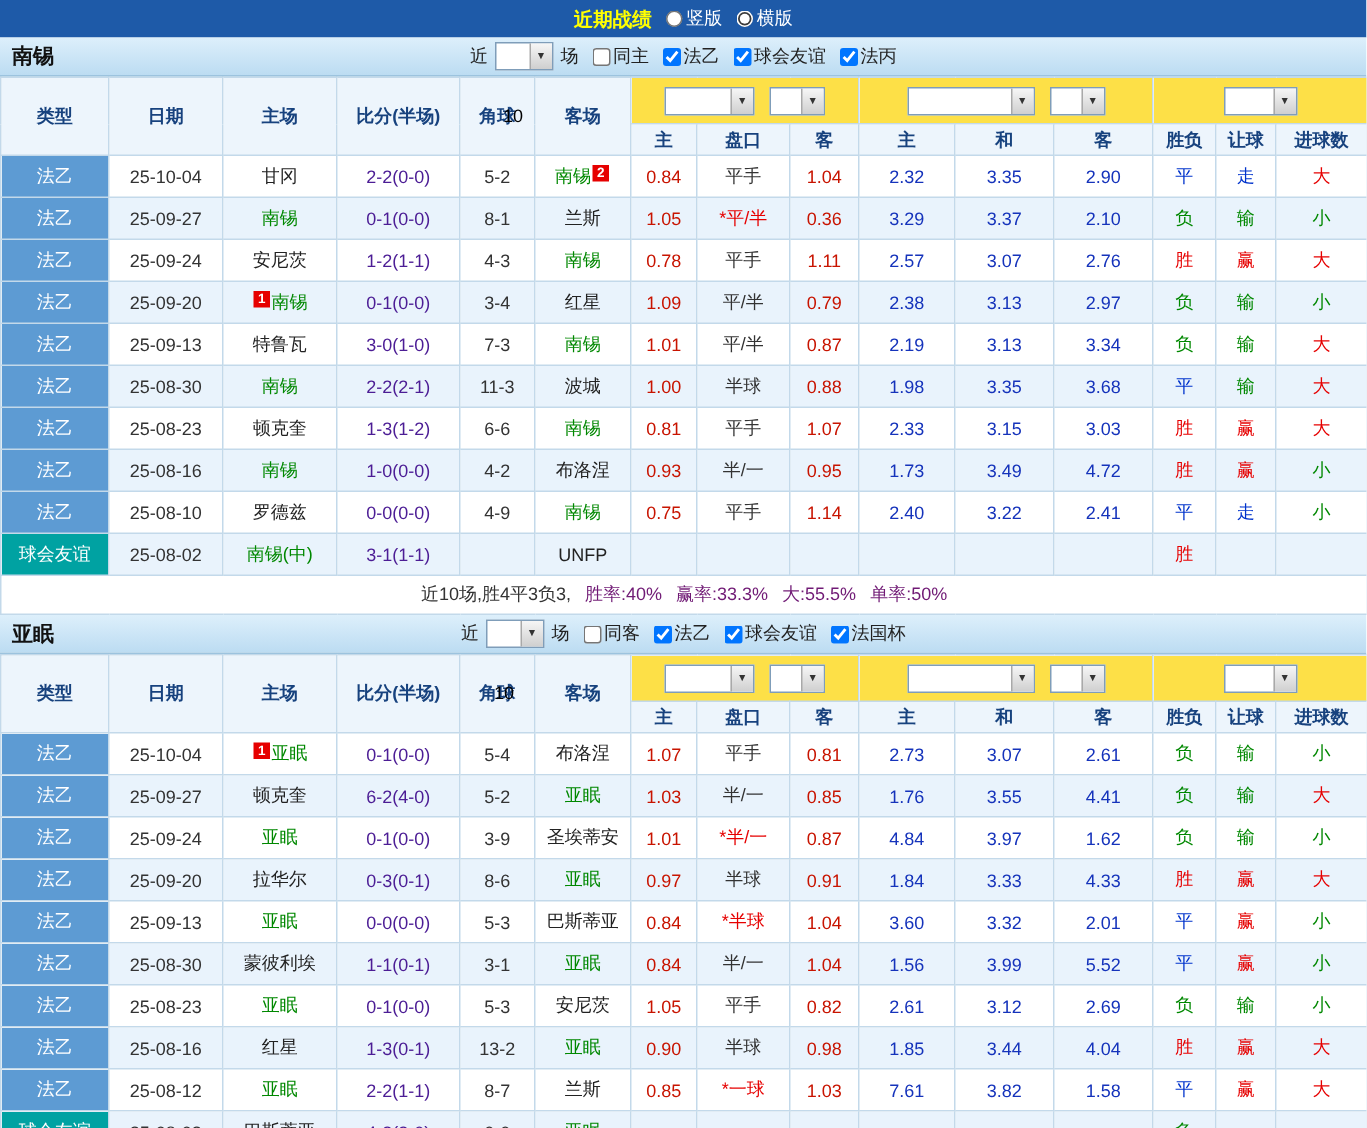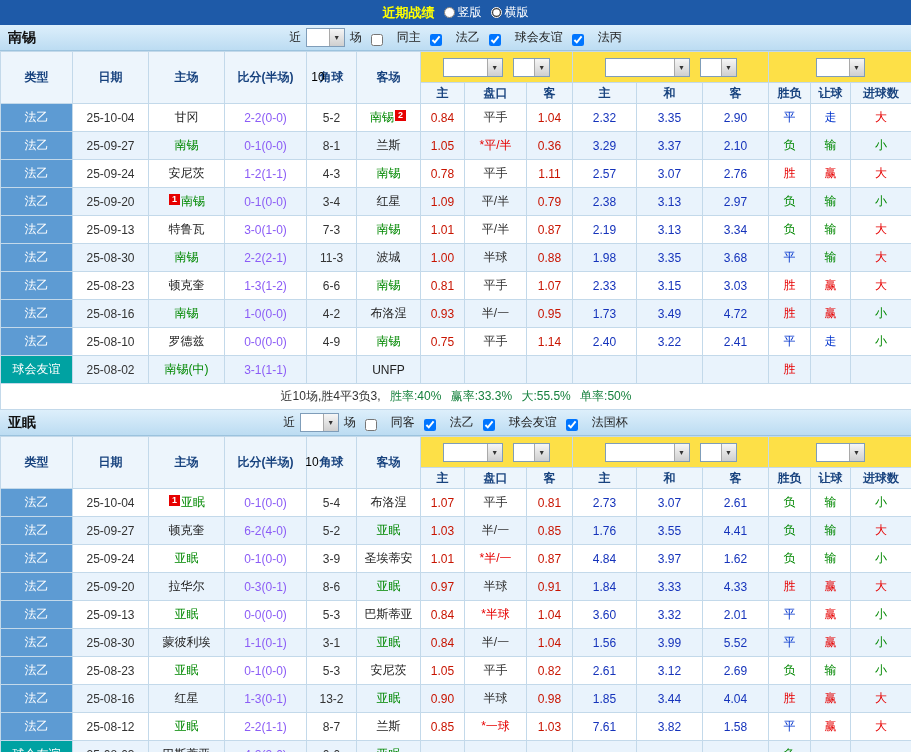--- a/index.html
+++ b/index.html
@@ -8,56 +8,56 @@
   
   .top-bar{height:25px;background:#1e5aa8;display:flex;align-items:center;justify-content:center;gap:9px;color:#fff;}
   .top-title{color:#ffff00;font-weight:bold;font-size:13px;}
   .radio-opt{display:inline-flex;align-items:center;gap:3px;font-size:12px;color:#fff;cursor:pointer;}
   .radio-opt input{width:11px;height:11px;margin:0;accent-color:#ffffff;}
   
   .team-bar{height:26px;background:linear-gradient(#ddeffb,#bcdcf2);border-bottom:1px solid #9cc3de;
             display:flex;align-items:center;position:relative;}
   .team-name{position:absolute;left:8px;font-weight:bold;font-size:14px;color:#111;}
   .bar-controls{margin:0 auto;display:flex;align-items:center;gap:5px;color:#222;}
-  .cb{display:inline-flex;align-items:flex-end;gap:14px;cursor:pointer;margin-left:4px;}
+  .cb{display:inline-flex;align-items:center;gap:2px;cursor:pointer;margin-left:4px;}
   .cb input{width:12px;height:12px;margin:0;}
   
   .select{display:inline-flex;align-items:stretch;border:1px solid #7f9db9;background:#fff;height:19px;cursor:pointer;}
   .sel-text{padding:0 4px;display:flex;align-items:center;font-size:12px;color:#000;white-space:nowrap;margin-top:48px;}
   .sel-arrow{width:15px;background:linear-gradient(#f6f6f6,#cfcfcf);border-left:1px solid #a9a9a9;
              display:flex;align-items:center;justify-content:center;font-size:7px;color:#333;}
   
   table{width:911px;border-collapse:collapse;table-layout:fixed;}
   th,td{border:1px solid #c3d9ea;text-align:center;overflow:hidden;white-space:nowrap;}
   thead th{background:#edf5fc;color:#17427e;font-weight:bold;font-size:12px;}
   .hrow1 th{height:31px;}
   .hrow2 th{height:21px;}
   th.filter-cell{background:#fde047;}
   .filter-inner{display:flex;align-items:center;justify-content:center;gap:10px;}
   tbody tr{height:28px;}
   tbody tr.alt td{background:#e9f3fc;}
   td.col-type.league{background:#5d9bd3;color:#fff;}
   td.col-type.friendly{background:#00a2a2;color:#fff;}
   .col-date{color:#333;}
-  .col-score{color:#8b5cf6;}
+  .col-score{color:#4c1d95;}
   .col-corner{color:#333;}
   .t-green{color:#008800;}
   .t-dark{color:#222;}
   .redcard{display:inline-block;background:#e60000;color:#fff;font-size:9px;font-weight:bold;
            line-height:11px;min-width:11px;vertical-align:text-top;margin:0 1px;}
   .col-odds{color:#c81400;}
   .col-handicap{color:#333;}
   .col-handicap.star{color:#e60000;}
   .col-avg{color:#1533bb;}
   .c-red{color:#e60000;}
   .c-blue{color:#0033cc;}
   .c-green{color:#008800;}
   tr.summary-row{height:26px;}
   .summary-row td{background:#fff;color:#333;}
-  .summary-stat{color:#15803d;margin-left:6px;}
+  .summary-stat{color:#701a75;margin-left:6px;}
 </style>
 </head>
 <body>
 
 <div class="top-bar">
   <span class="top-title">近期战绩</span>
   <label class="radio-opt">
     <input type="radio" name="layout" style="">
     <span>竖版</span>
   </label>

